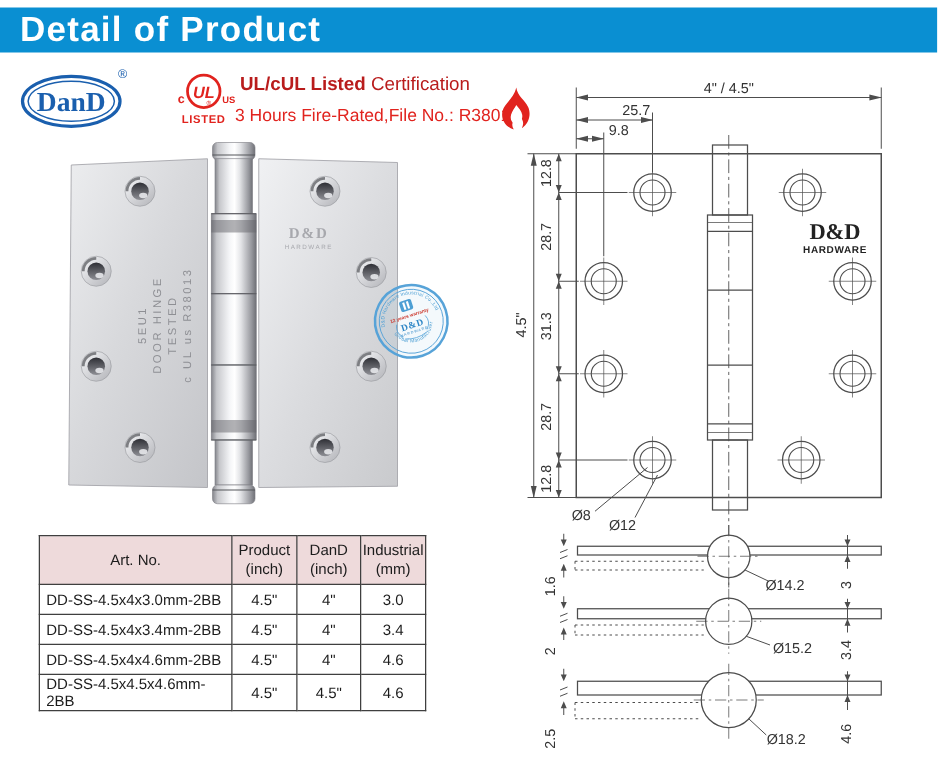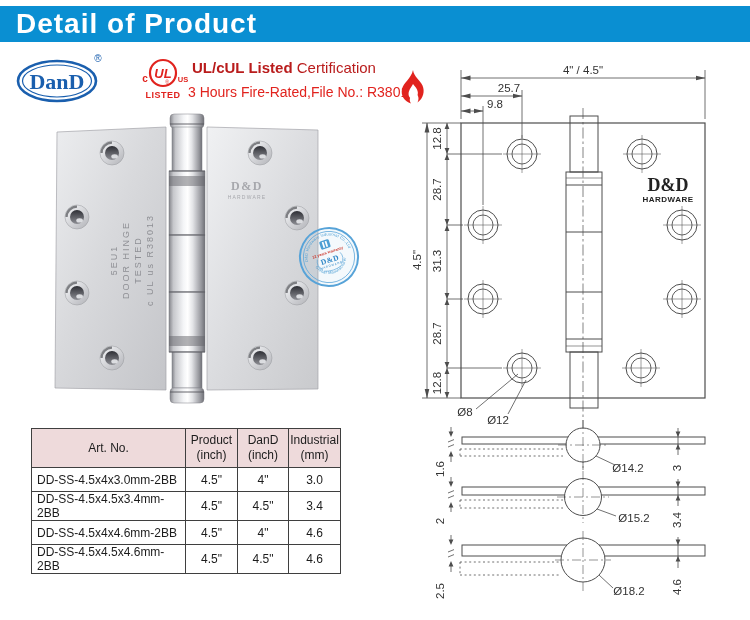--- a/index.html
+++ b/index.html
@@ -300,23 +300,23 @@
       </tr>
     </thead>
     <tbody>
       <tr>
         <td class="art">DD-SS-4.5x4x3.0mm-2BB</td>
         <td>4.5"</td>
         <td>4"</td>
         <td>3.0</td>
       </tr>
       <tr>
-        <td class="art">DD-SS-4.5x4.5x3.4mm-2BB</td>
-        <td>4.5"</td>
-        <td>4.5"</td>
+        <td class="art">DD-SS-4.5x4x3.4mm-2BB</td>
+        <td>4.5"</td>
+        <td>4"</td>
         <td>3.4</td>
       </tr>
       <tr>
         <td class="art">DD-SS-4.5x4x4.6mm-2BB</td>
         <td>4.5"</td>
         <td>4"</td>
         <td>4.6</td>
       </tr>
       <tr>
         <td class="art">DD-SS-4.5x4.5x4.6mm-2BB</td>

